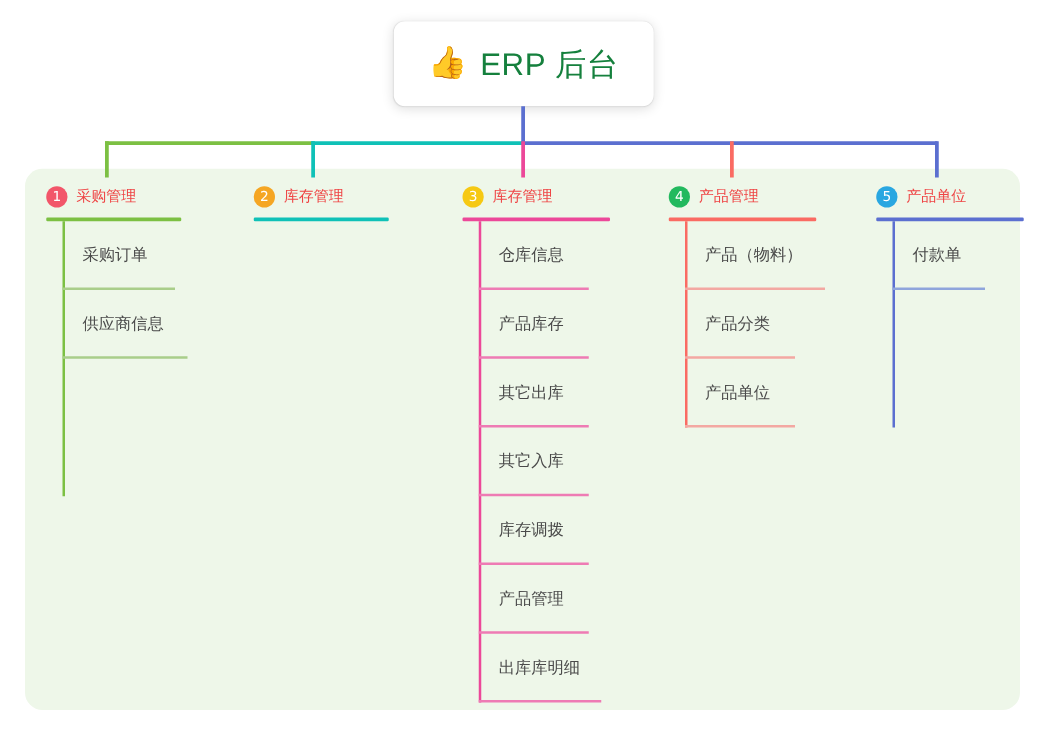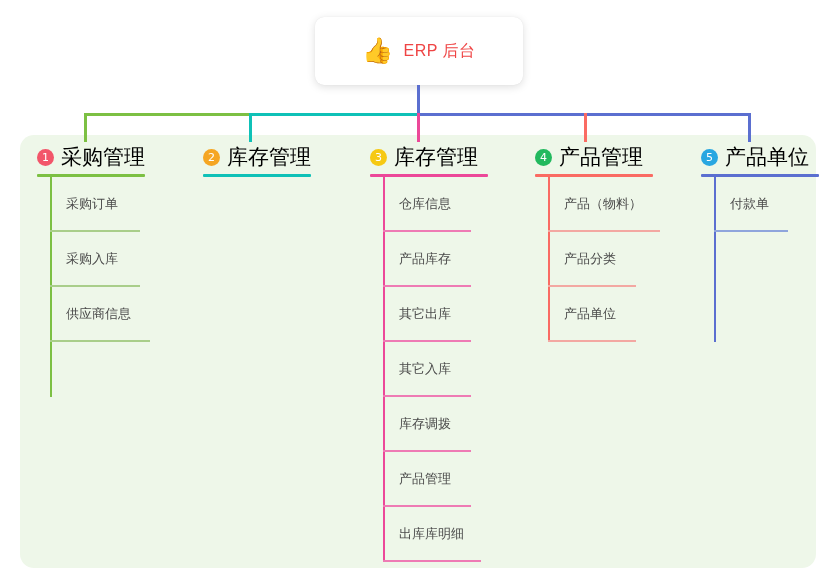--- a/index.html
+++ b/index.html
@@ -35,22 +35,22 @@
     gap: 10px;
     box-sizing: border-box;
   }
   #root-node .thumb {
     font-size: 25px;
     line-height: 1;
     display: inline-block;
     transform: translateY(-1px);
   }
   #root-node .root-title {
-    font-size: 16px;
-    color: #ef4444;
+    font-size: 25px;
+    color: #15803d;
     letter-spacing: 0.5px;
     white-space: nowrap;
   }
 
   
   .ln {
     position: absolute;
   }
 
   
@@ -81,22 +81,22 @@
     height: 17px;
     border-radius: 50%;
     color: #ffffff;
     font-size: 11px;
     line-height: 17px;
     text-align: center;
     flex: 0 0 auto;
     font-family: "DejaVu Sans", sans-serif;
   }
   .col-title {
-    font-size: 21px;
-    color: #000000;
+    font-size: 12px;
+    color: #ef4444;
     text-align: right;
   }
   .col-rule {
     height: 3px;
     margin-top: 6px;
     border-radius: 1px;
   }
   .items {
     position: relative;
     margin-left: 13px;
@@ -159,24 +159,20 @@
           <span class="col-title">采购管理</span>
         </div>
         <div class="col-rule" style="width: 108px; background: rgb(124, 192, 67);"></div>
         <div class="items">
           <div class="spine" style="background: rgb(124, 192, 67); height: 220px;"></div>
           <div class="item">
             <span class="item-label">采购订单</span>
             <div class="item-rule" style="width: 90px; background: rgb(169, 206, 138);"></div>
           </div>
           <div class="item">
-            <span class="item-label">采购入库</span>
-            <div class="item-rule" style="width: 90px; background: rgb(169, 206, 138);"></div>
-          </div>
-          <div class="item">
             <span class="item-label">供应商信息</span>
             <div class="item-rule" style="width: 100px; background: rgb(169, 206, 138);"></div>
           </div>
         </div>
       </div>
       <div class="column" style="left: 203px;">
         <div class="col-header">
           <span class="badge" style="background: rgb(245, 166, 35);">2</span>
           <span class="col-title">库存管理</span>
         </div>

